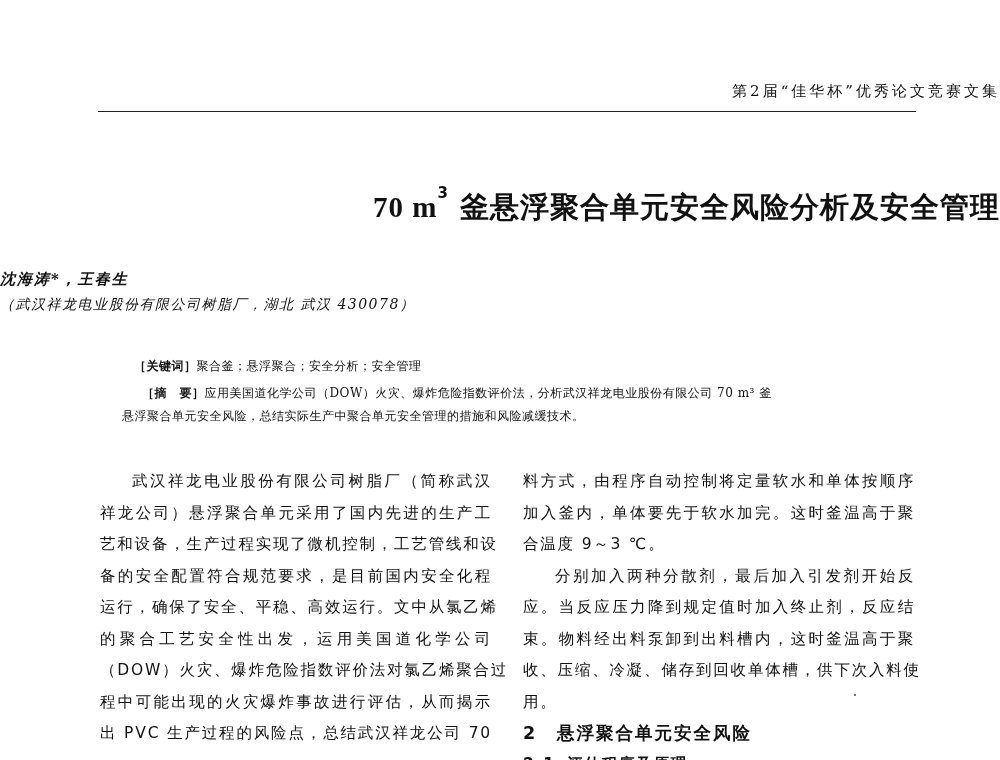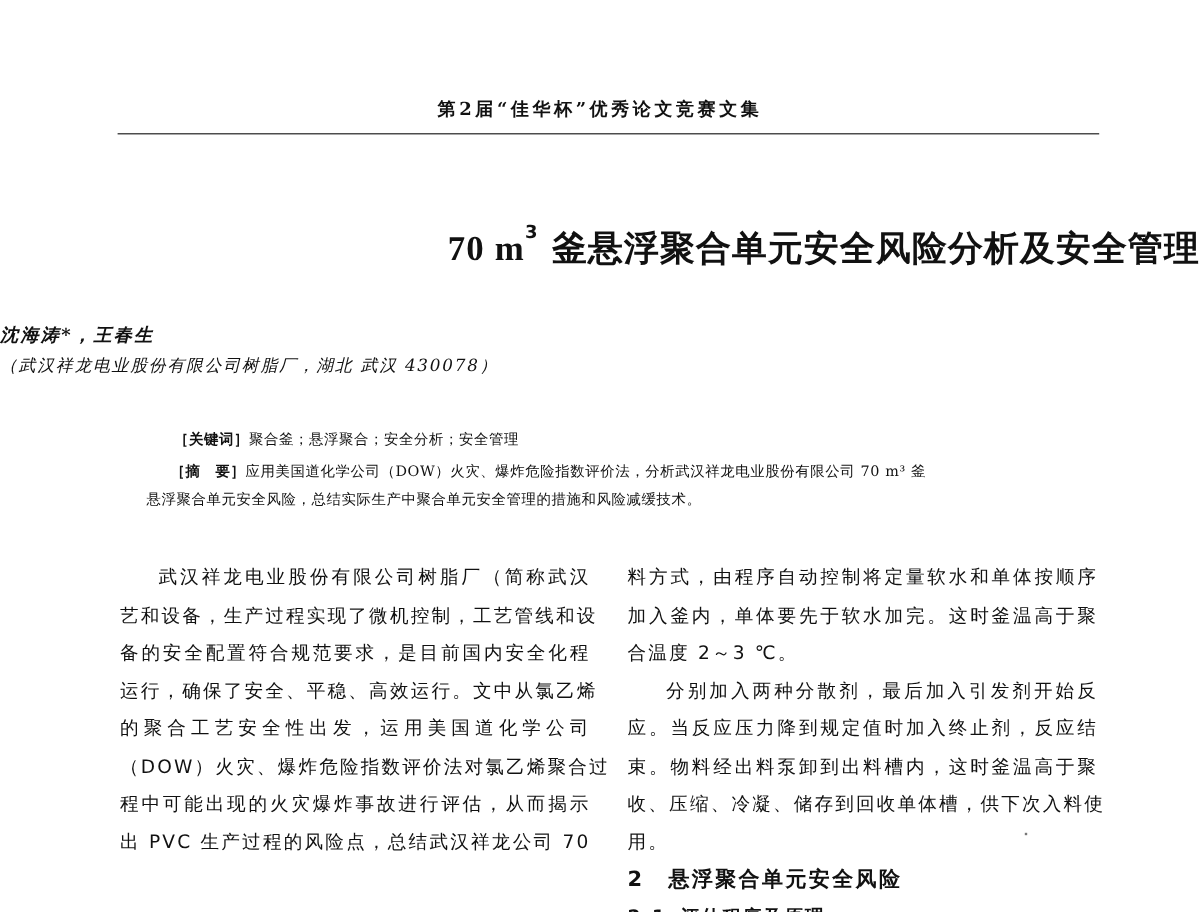--- a/index.html
+++ b/index.html
@@ -13,23 +13,23 @@
       overflow: hidden;
       position: relative;
       color: #111111;
       font-family: "DejaVu Serif", "Liberation Serif", serif;
     }
     .running-header {
       position: absolute;
       left: 0;
       top: 82px;
       width: 1000px;
-      text-align: center;
+      text-align: right;
       font-size: 15px;
-      font-weight: bold;
+      font-weight: normal;
       letter-spacing: 3px;
       font-family: "DejaVu Serif", serif;
     }
     .header-rule {
       position: absolute;
       left: 98px;
       top: 111px;
       width: 818px;
       height: 0;
       border-top: 1.5px solid #222222;
@@ -71,21 +71,21 @@
       left: 0;
       top: 296px;
       width: 1000px;
       text-align: left;
       font-size: 14px;
       font-style: italic;
       letter-spacing: 1.5px;
     }
     .keywords {
       position: absolute;
-      left: 145px;
+      left: 134px;
       top: 358px;
       width: 760px;
       font-size: 12px;
       letter-spacing: 0.5px;
     }
     .abstract {
       position: absolute;
       left: 122px;
       top: 382px;
       width: 770px;
@@ -175,36 +175,37 @@
 </div>
 
 <div class="abstract">
   <div><span class="label-bracket">［摘　要］</span><span>应用美国道化学公司（DOW）火灾、爆炸危险指数评价法，分析武汉祥龙电业股份有限公司 70 m³ 釜</span></div>
   <div style="text-indent:0">悬浮聚合单元安全风险，总结实际生产中聚合单元安全管理的措施和风险减缓技术。</div>
 </div>
 
 <div class="column col-left">
   <div class="para">
     <span class="line" style="padding-left:32px">武汉祥龙电业股份有限公司树脂厂（简称武汉</span>
+    <span class="line">祥龙公司）悬浮聚合单元采用了国内先进的生产工</span>
     <span class="line">艺和设备，生产过程实现了微机控制，工艺管线和设</span>
     <span class="line">备的安全配置符合规范要求，是目前国内安全化程</span>
     <span class="line">运行，确保了安全、平稳、高效运行。文中从氯乙烯</span>
     <span class="line">的聚合工艺安全性出发，运用美国道化学公司</span>
     <span class="line">（DOW）火灾、爆炸危险指数评价法对氯乙烯聚合过</span>
     <span class="line">程中可能出现的火灾爆炸事故进行评估，从而揭示</span>
     <span class="line">出 PVC 生产过程的风险点，总结武汉祥龙公司 70</span>
 
   </div>
 </div>
 
 <div class="column col-right">
   <div class="para">
     <span class="line">料方式，由程序自动控制将定量软水和单体按顺序</span>
     <span class="line">加入釜内，单体要先于软水加完。这时釜温高于聚</span>
-    <span class="line last">合温度 2～3 ℃。</span>
+    <span class="line last">合温度 9～3 ℃。</span>
   </div>
   <div class="para">
     <span class="line" style="padding-left:32px">分别加入两种分散剂，最后加入引发剂开始反</span>
     <span class="line">应。当反应压力降到规定值时加入终止剂，反应结</span>
     <span class="line">束。物料经出料泵卸到出料槽内，这时釜温高于聚</span>
     <span class="line">收、压缩、冷凝、储存到回收单体槽，供下次入料使</span>
     <span class="line last">用。</span>
   </div>
   <div class="section-heading">
     <span class="sec-num">2</span><span>悬浮聚合单元安全风险</span>

